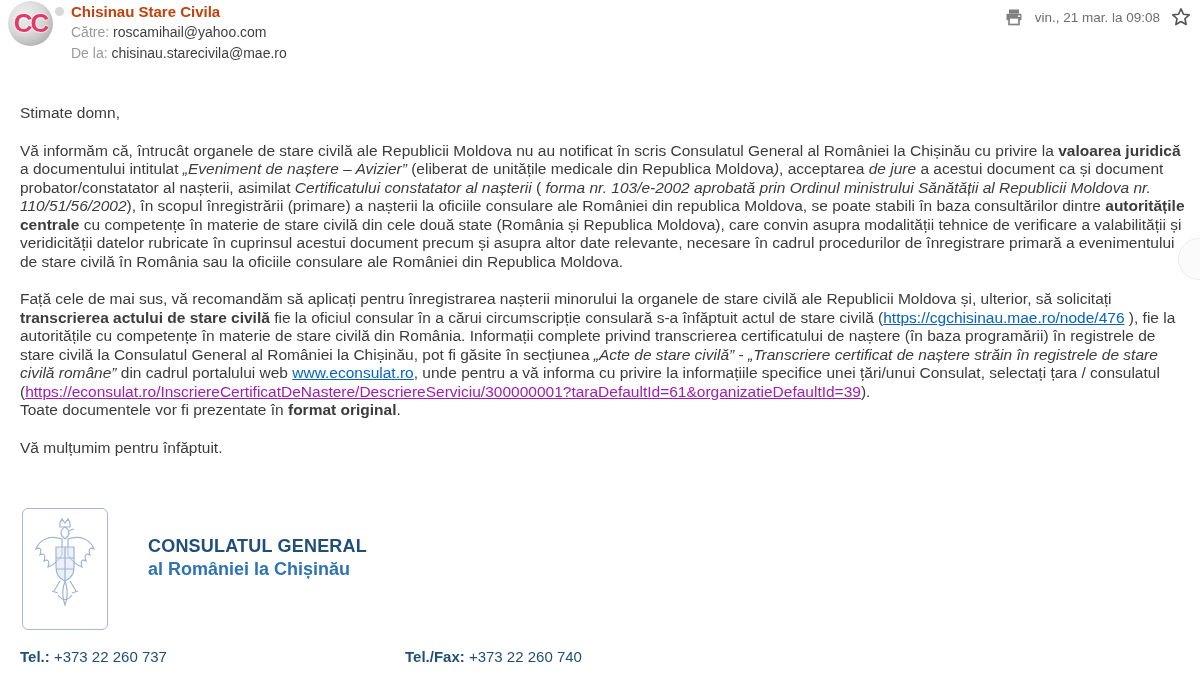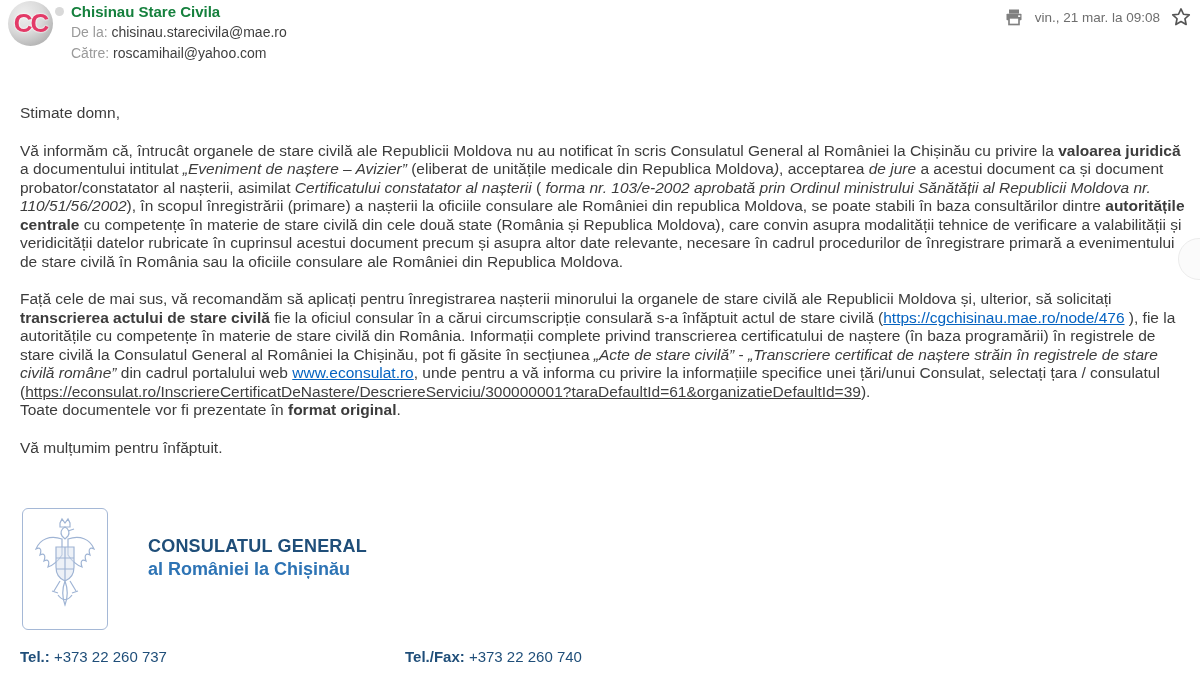--- a/index.html
+++ b/index.html
@@ -8,35 +8,35 @@
 
   
   .avatar{position:absolute;left:8px;top:1px;width:45px;height:45px;border-radius:50%;
     background:radial-gradient(circle at 35% 30%,#efefef 0%,#d9d9d9 45%,#9b9b9b 100%);
     display:flex;align-items:center;justify-content:center;
     font-weight:bold;font-size:26px;color:#e23a67;
     text-shadow:0 0 2px #fff,0 0 2px #fff;letter-spacing:-2px;}
   .hdr-text{position:absolute;left:55px;top:3px;}
   .sender-row{display:flex;align-items:center;gap:7px;}
   .dot{width:9px;height:9px;border-radius:50%;background:#d9d9d9;}
-  .sender-name{font-size:15px;font-weight:bold;color:#15803d;}
+  .sender-name{font-size:15px;font-weight:bold;color:#c2410c;}
   .addr-row{margin-top:3px;font-size:14px;color:#3f3f3f;padding-left:16px;line-height:18px;}
   .addr-label{color:#9a9a9a;}
   .hdr-right{position:absolute;top:6px;right:8px;display:flex;align-items:center;gap:10px;}
   .date-text{font-size:13.5px;color:#6e6e6e;white-space:nowrap;}
   .icon-btn{width:22px;height:22px;display:flex;align-items:center;justify-content:center;cursor:pointer;}
 
   
   .email-body{position:absolute;left:20px;top:104px;right:14px;font-size:15.5px;line-height:18.5px;color:#3c3c3c;}
   .para{margin:0 0 19px 0;}
   .para-tight{margin:0;}
   .seg-bold{font-weight:bold;}
   .seg-italic{font-style:italic;}
   .seg-link{color:#0563c1;text-decoration:underline;cursor:pointer;}
-  .seg-vlink{color:#404040;text-decoration:underline;cursor:pointer;margin-top:31px;}
+  .seg-vlink{color:#a21caf;text-decoration:underline;cursor:pointer;margin-top:31px;}
 
   
   .signature{position:absolute;left:22px;top:508px;display:flex;align-items:flex-start;}
   .coa-box{width:84px;height:120px;border:1px solid #a5b8d6;border-radius:6px;display:flex;align-items:center;justify-content:center;background:#fff;}
   .sig-text{margin-left:40px;margin-top:28px;}
   .sig-line1{font-size:18px;font-weight:bold;color:#1f4e79;letter-spacing:0.2px;}
   .sig-line2{font-size:18px;font-weight:bold;color:#2e74b5;margin-top:2px;}
 
   
   .footer{position:absolute;left:20px;top:648px;right:20px;font-size:15px;color:#1f4e79;}
@@ -54,26 +54,26 @@
 <div class="page">
 
   <div class="avatar">CC</div>
 
   <div class="hdr-text">
     <div class="sender-row">
       <span class="dot"></span>
       <span class="sender-name">Chisinau Stare Civila</span>
     </div>
     <div class="addr-row">
+      <span class="addr-label">Către:</span>
+      <span>roscamihail@yahoo.com</span>
+    </div>
+    <div class="addr-row">
       <span class="addr-label">De la:</span>
       <span>chisinau.starecivila@mae.ro</span>
-    </div>
-    <div class="addr-row">
-      <span class="addr-label">Către:</span>
-      <span>roscamihail@yahoo.com</span>
     </div>
   </div>
 
   <div class="hdr-right">
     <span class="icon-btn">
       <svg width="20" height="20" viewBox="0 0 24 24" fill="none">
         <rect x="6" y="3" width="12" height="5" fill="#808080"></rect>
         <rect x="3" y="8" width="18" height="8" rx="1" fill="#808080"></rect>
         <rect x="6" y="13" width="12" height="8" fill="#ffffff" stroke="#808080" stroke-width="2"></rect>
         <rect x="17" y="10" width="2.5" height="2" fill="#ffffff"></rect>

